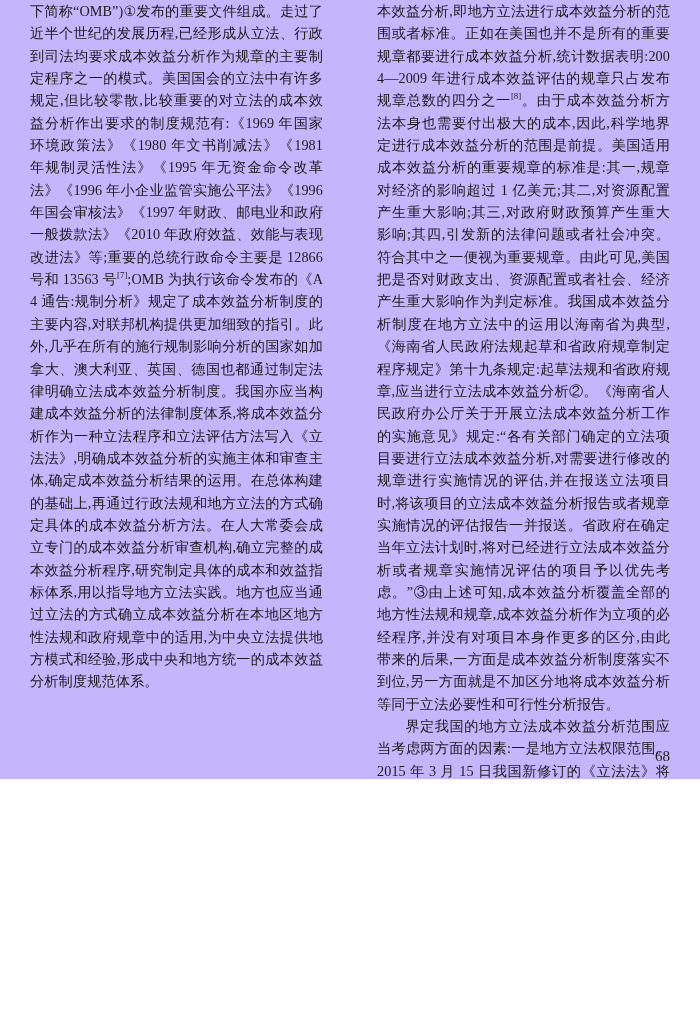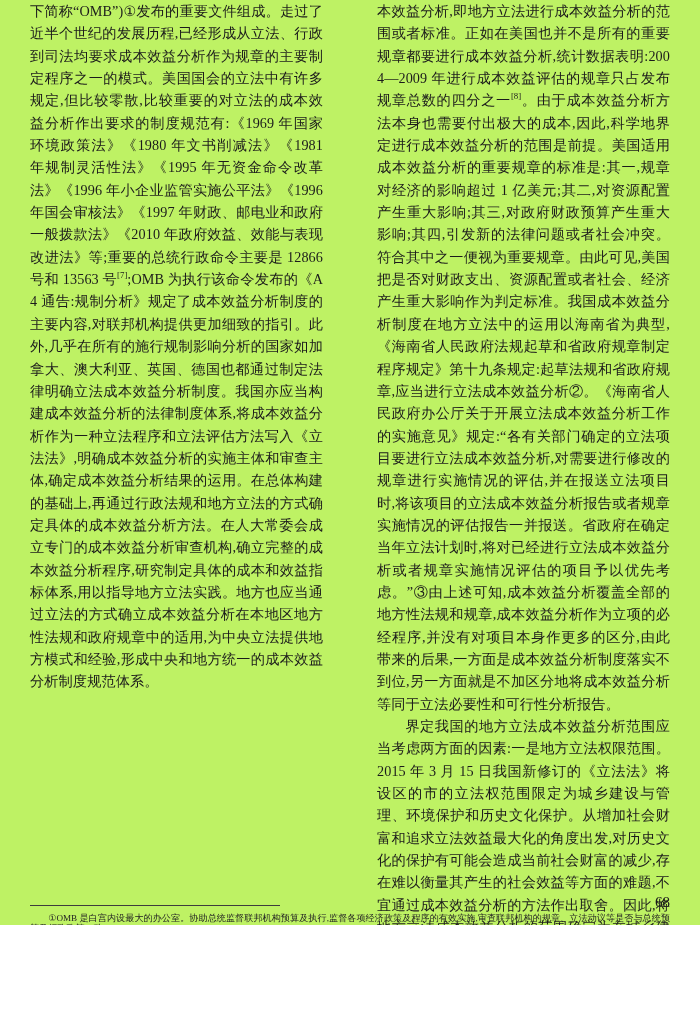--- a/index.html
+++ b/index.html
@@ -3,22 +3,22 @@
 <meta charset="utf-8">
 <style>
   html, body {
     margin: 0;
     padding: 0;
     background: #ffffff;
   }
   .page {
     position: relative;
     width: 700px;
-    height: 925px;
-    background: #bef264;
+    height: 779px;
+    background: #c4b5fd;
     overflow: hidden;
     font-family: "Liberation Serif", "DejaVu Serif", serif;
     color: #1a1a1a;
   }
   .columns {
     position: absolute;
     left: 0;
     top: 0;
     width: 700px;
     height: 900px;

